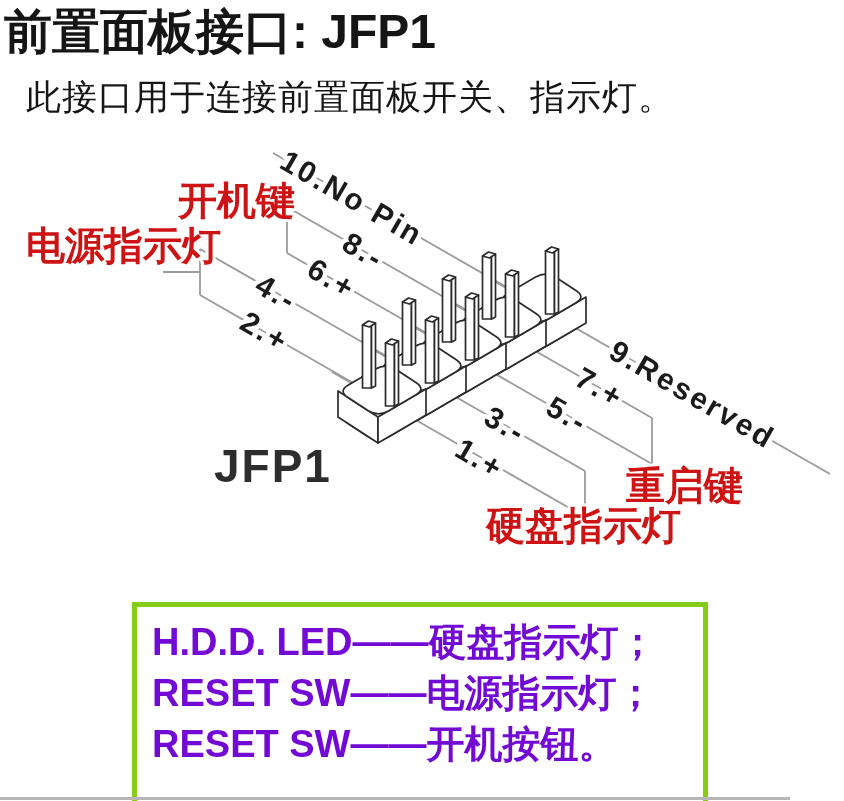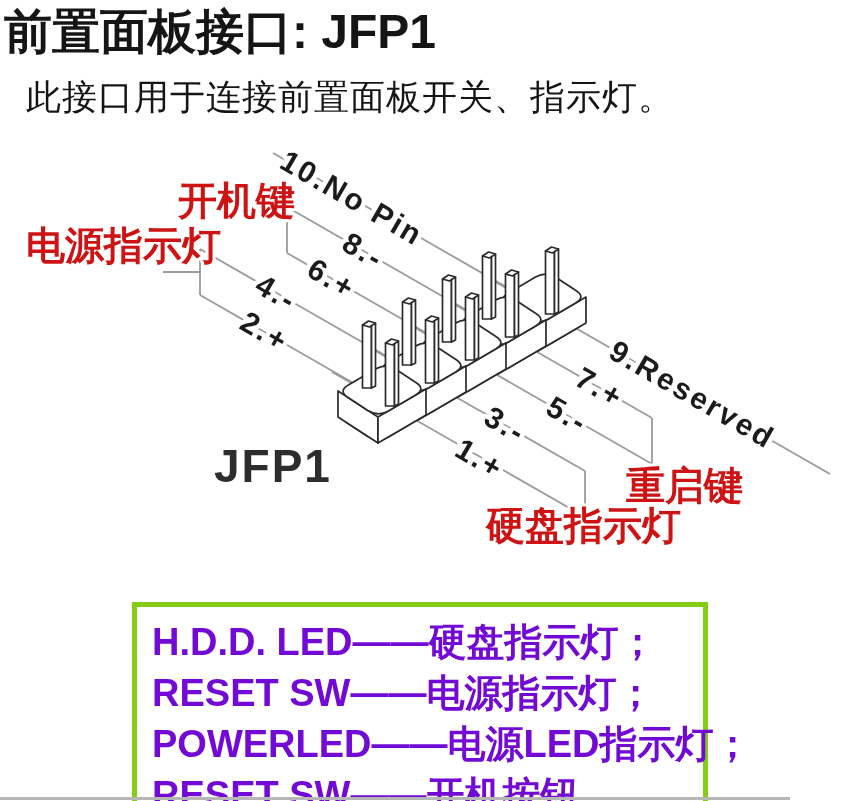--- a/index.html
+++ b/index.html
@@ -134,17 +134,16 @@
     <text class="redlbl" x="626" y="499">重启键</text>
     <text class="redlbl" x="486" y="539">硬盘指示灯</text>
   </g>
 
   <text class="jfp" x="214" y="482">JFP1</text>
 </svg>
 
 <div class="legend">
   <div class="legend-line">H.D.D. LED——硬盘指示灯；</div>
   <div class="legend-line">RESET SW——电源指示灯；</div>
-  <div class="legend-line">POWERLED——电源LED指示灯；</div>
   <div class="legend-line">RESET SW——开机按钮。</div>
 </div>
 
 <div class="bottom-strip"></div>
 
 </body></html>

